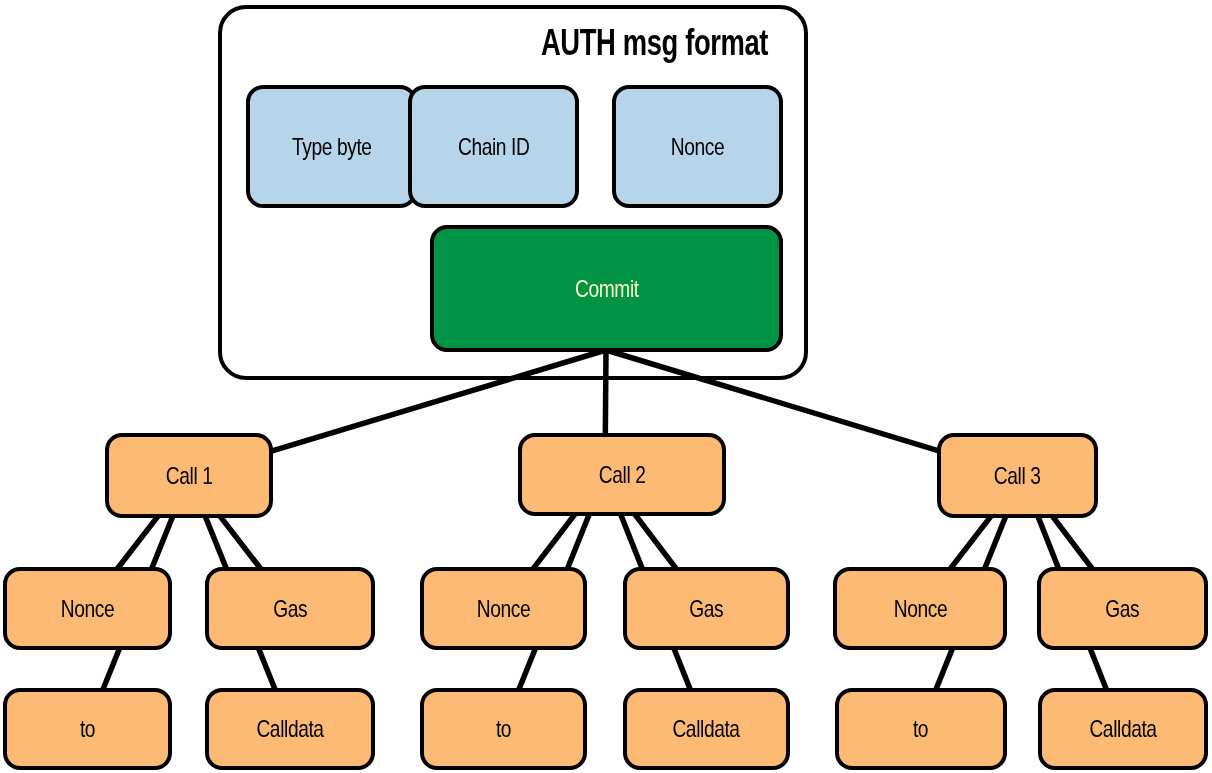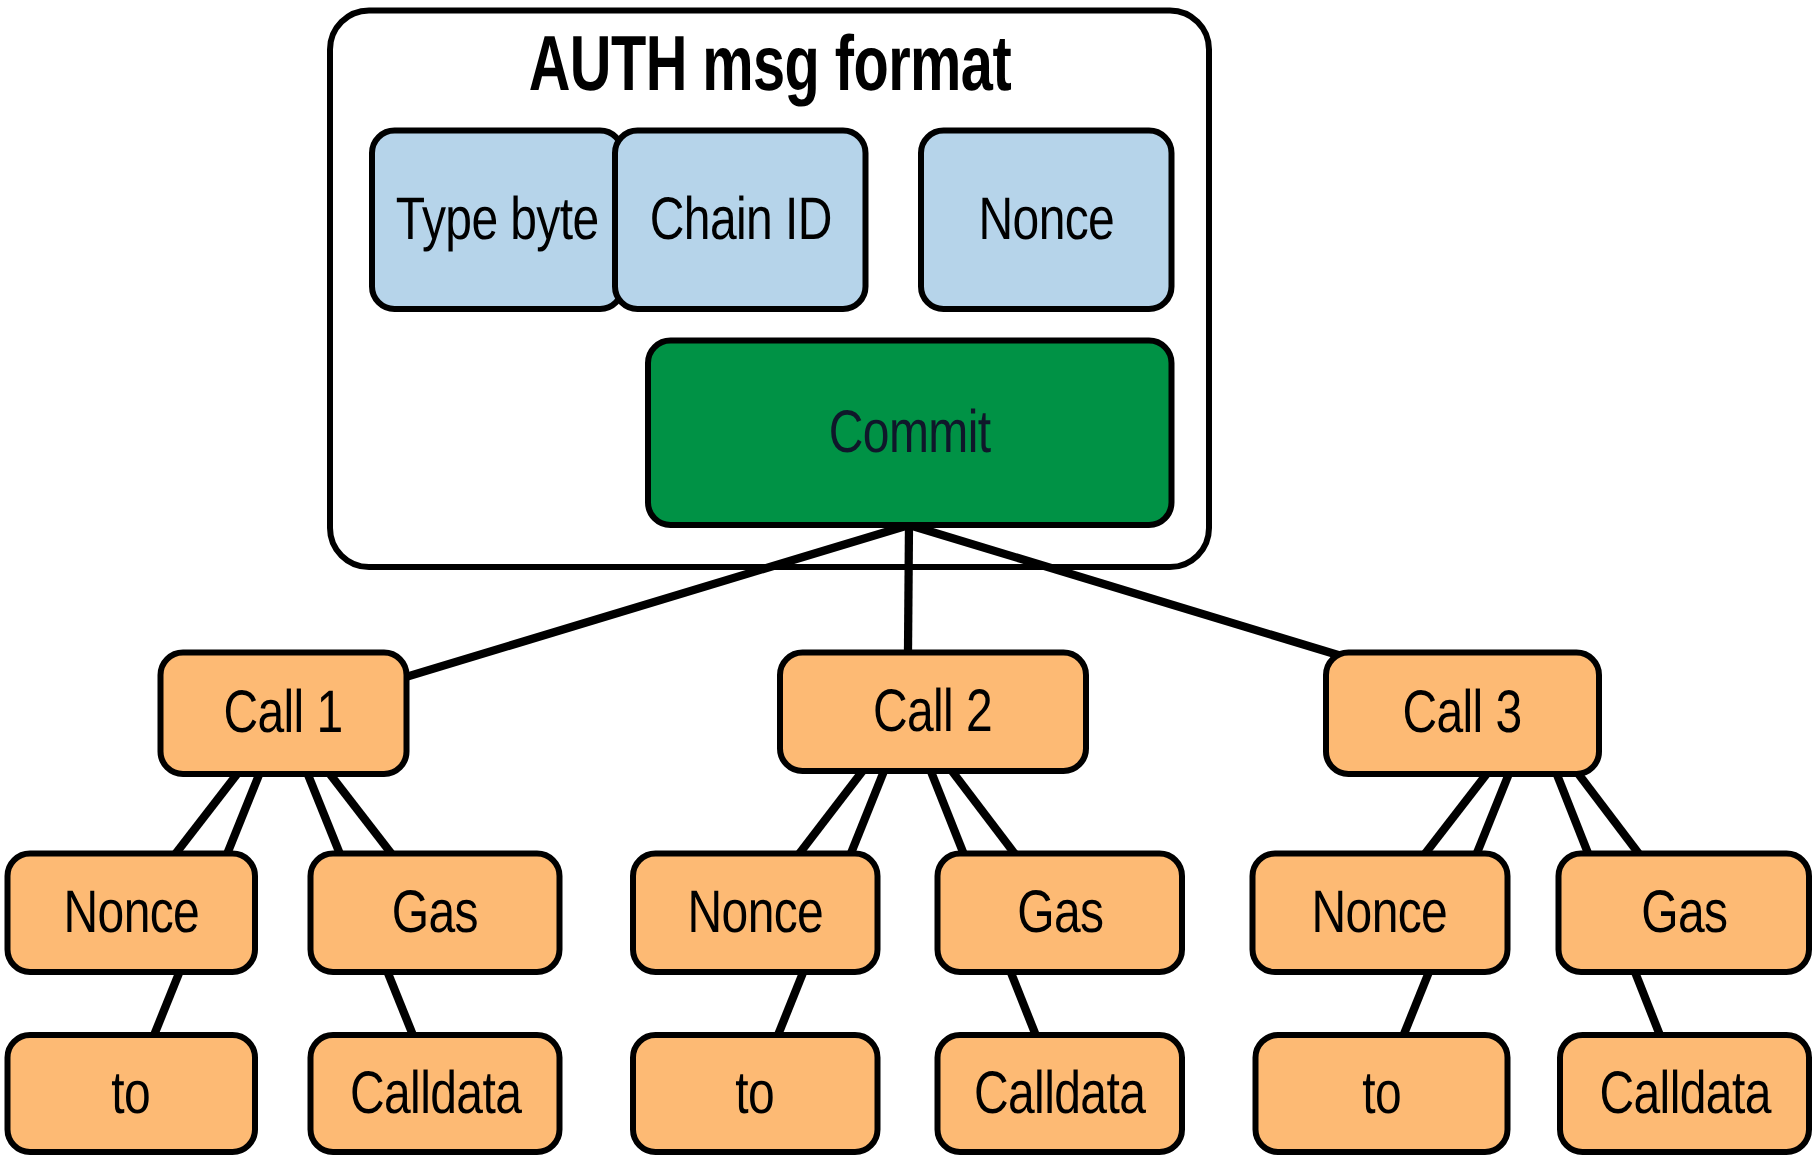--- a/index.html
+++ b/index.html
@@ -8,32 +8,32 @@
     font-family:"Liberation Sans", sans-serif; color:#000; overflow:hidden;
   }
   .authbox {
     position:absolute; left:218px; top:5px; width:590px; height:375px;
     background:#fff; border:4.5px solid #000; border-radius:28px;
     box-sizing:border-box; z-index:1;
   }
   svg.lines { position:absolute; left:0; top:0; z-index:2; }
   .title {
     position:absolute; left:218px; top:17px; width:590px; height:52px;
-    display:flex; align-items:center; justify-content:center;
-    font-size:52px; font-weight:bold; z-index:3;
+    display:flex; align-items:center; justify-content:flex-end;
+    font-size:37px; font-weight:bold; z-index:3;
   }
   .title .lbl { transform:scaleX(0.74); }
   .box {
     position:absolute; z-index:3; box-sizing:border-box;
     border:4px solid #000; border-radius:17px;
     display:flex; align-items:center; justify-content:center;
-    font-size:40px;
+    font-size:24px;
   }
   .blue  { background:#B6D4EA; }
-  .green { background:#009245; color:#0f172a; }
+  .green { background:#009245; color:#fef9c3; }
   .tan   { background:#fdba74; }
   .lbl {
     display:inline-block; transform:scaleX(0.80); transform-origin:50% 50%;
     white-space:nowrap; letter-spacing:-0.5px;
   }
   .lbl.wrap {
     white-space:normal; text-align:center; max-width:158px; line-height:1.06;
   }
 </style>
 </head>
@@ -108,21 +108,21 @@
   <div class="box tan" style="left:623px;top:567px;width:167px;height:83px">
     <span class="lbl">Gas</span>
   </div>
   <div class="box tan" style="left:420px;top:688px;width:167px;height:82px">
     <span class="lbl">to</span>
   </div>
   <div class="box tan" style="left:623px;top:688px;width:167px;height:82px">
     <span class="lbl">Calldata</span>
   </div>
 
-  <div class="box tan" style="left:882px;top:433px;width:186px;height:85px">
+  <div class="box tan" style="left:937px;top:433px;width:161px;height:85px">
     <span class="lbl">Call 3</span>
   </div>
   <div class="box tan" style="left:833px;top:567px;width:174px;height:83px">
     <span class="lbl">Nonce</span>
   </div>
   <div class="box tan" style="left:1037px;top:567px;width:171px;height:83px">
     <span class="lbl">Gas</span>
   </div>
   <div class="box tan" style="left:835px;top:688px;width:172px;height:82px">
     <span class="lbl">to</span>

